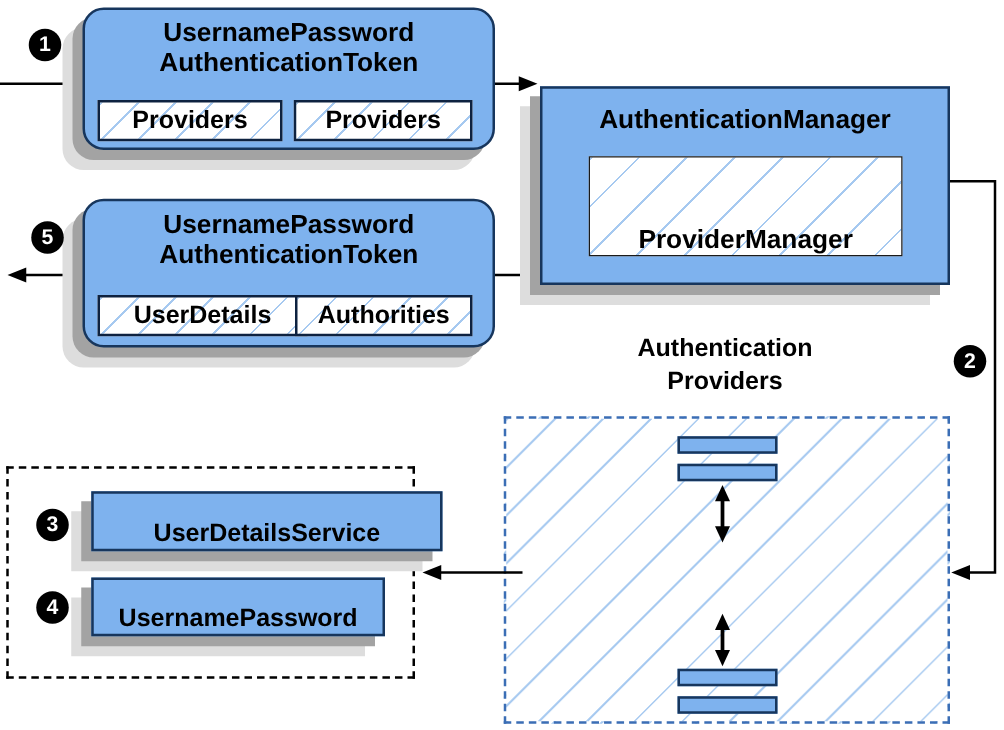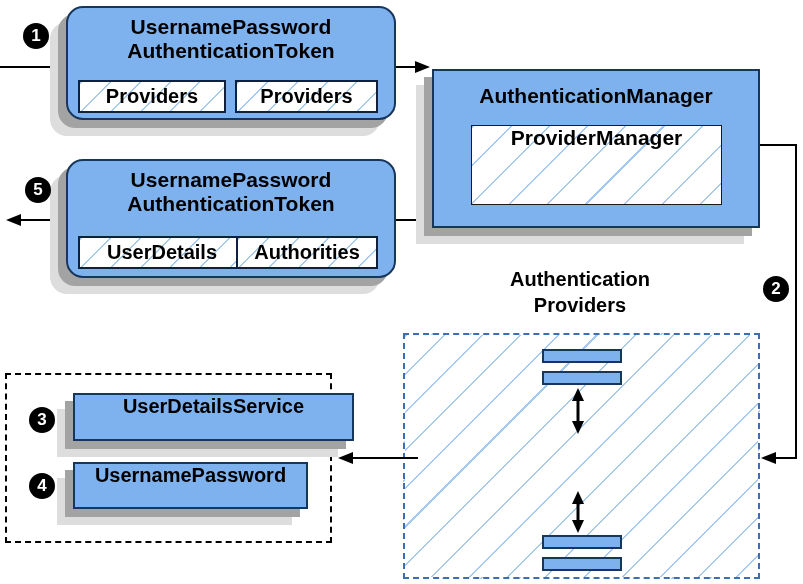--- a/index.html
+++ b/index.html
@@ -17,21 +17,21 @@
   .rounded{border-radius:17px;}
   .shadowed{box-shadow:-8px 8px 0 0 var(--shadow),-16px 16px 0 0 var(--shadow-light);}
   .token-title{text-align:center;font-size:21px;line-height:24px;padding-top:7px;}
   .field{position:absolute;box-sizing:border-box;
     background-color:#fff;
     background-image:repeating-linear-gradient(135deg,var(--hatch-line) 0,var(--hatch-line) 1.5px,transparent 1.5px,transparent 21px);
     border:2px solid #0E2240;display:flex;align-items:center;justify-content:center;
     font-size:20px;white-space:nowrap;}
   .hatch-lg{background-color:#fff;
     background-image:repeating-linear-gradient(135deg,var(--hatch-line) 0,var(--hatch-line) 1.5px,transparent 1.5px,transparent 27px);}
-  .centered-flex{display:flex;align-items:flex-start;justify-content:center;}
+  .centered-flex{display:flex;align-items:flex-end;justify-content:center;}
   .badge{position:absolute;width:26px;height:26px;border-radius:50%;
     background:var(--badge-bg);color:var(--badge-text);z-index:20;
     display:flex;align-items:center;justify-content:center;font-size:17px;}
   .connectors{position:absolute;left:0;top:0;z-index:5;pointer-events:none;}
   .connectors path, .connectors polyline{stroke:var(--connector);fill:none;}
   .connectors polygon{fill:var(--connector);stroke:none;}
   .providers-label{position:absolute;left:430px;top:266px;width:300px;z-index:15;
     text-align:center;font-size:20px;line-height:26px;}
   .region{position:absolute;left:403px;top:333px;width:357px;height:246px;
     border:2px dashed var(--region-border);box-sizing:border-box;z-index:1;}

